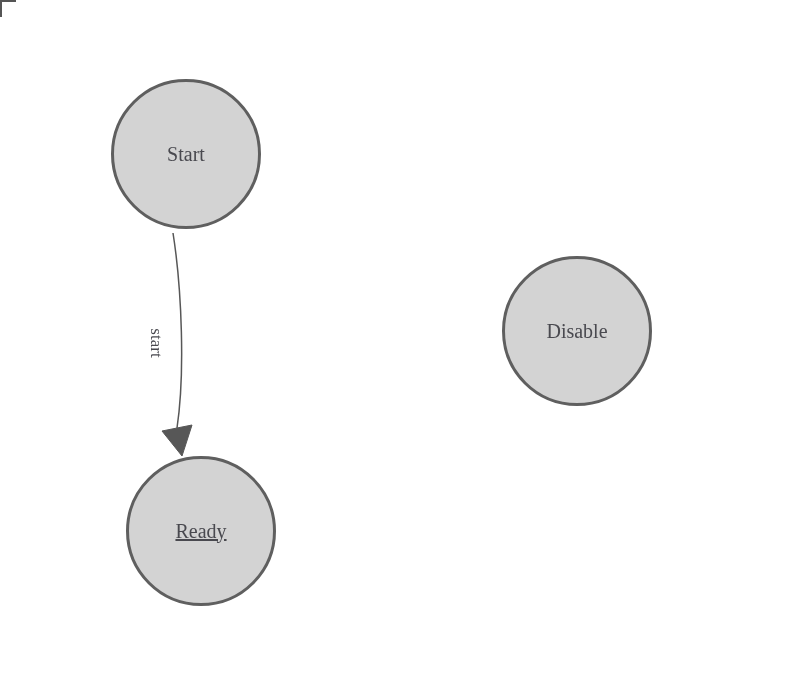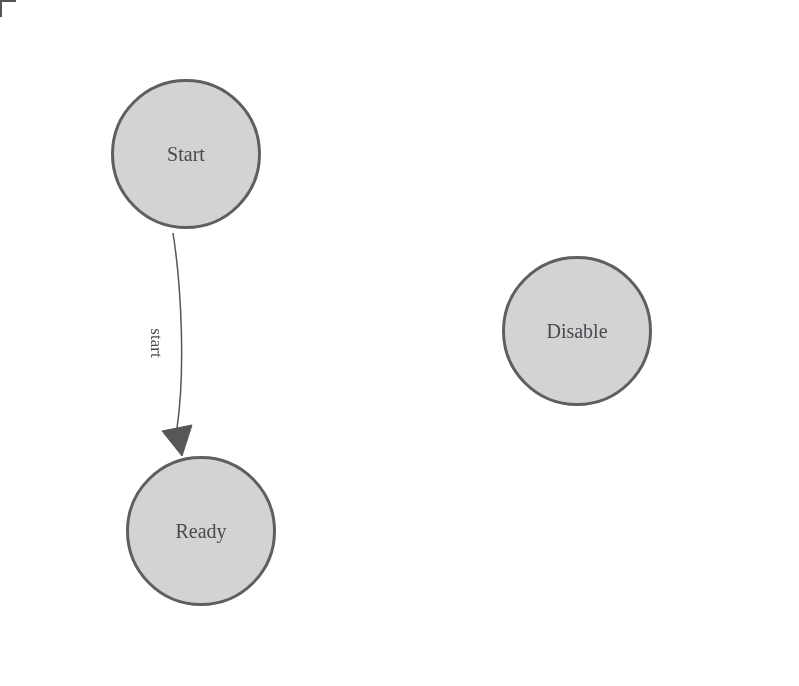--- a/index.html
+++ b/index.html
@@ -51,21 +51,21 @@
     background: var(--node-fill);
     border: 3px solid var(--node-border);
     display: flex;
     align-items: center;
     justify-content: center;
     font-size: 20px;
     color: var(--label-text);
     cursor: default;
   }
   .node-start   { left: 111px; top: 79px;  }
-  .node-ready   { left: 126px; top: 456px; }
+  .node-ready   { left: 126px; top: 456px; text-decoration: underline; }
   .node-disable { left: 502px; top: 256px; text-align: right; }
   .edge-label {
     position: absolute;
     left: 156px;
     top: 343px;
     transform: translate(-50%, -50%) rotate(90deg);
     font-size: 17px;
     color: var(--label-text);
     white-space: nowrap;
   }

